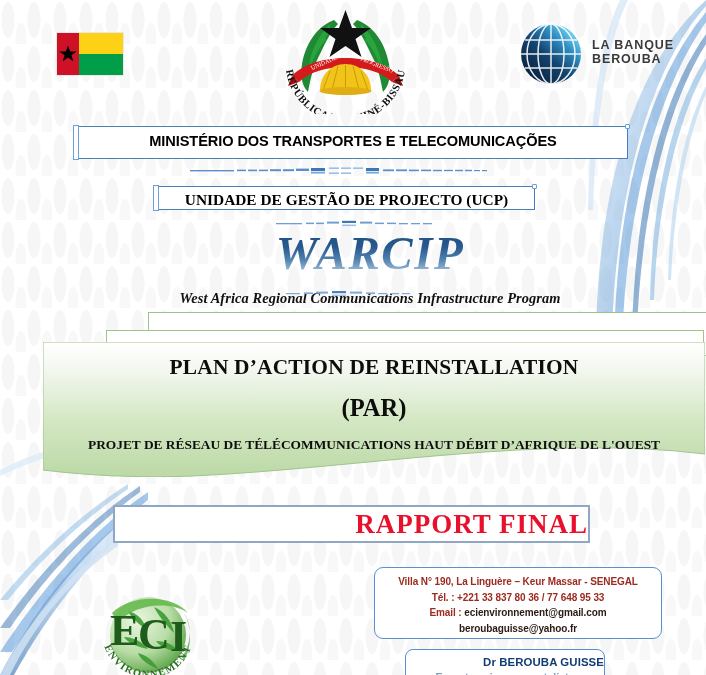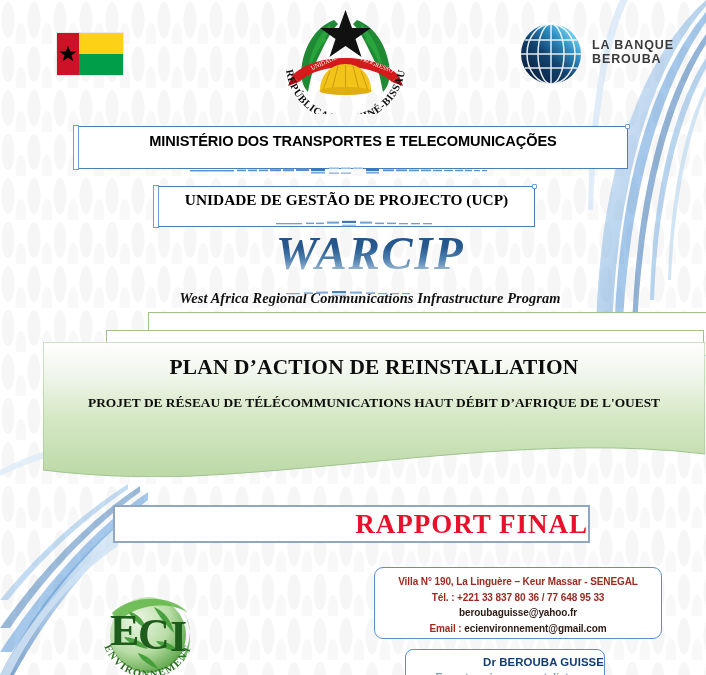--- a/index.html
+++ b/index.html
@@ -29,27 +29,27 @@
              font-family:Liberation Sans, sans-serif; font-weight:bold;
              font-size:12.5px; line-height:14px; color:#3a3a3a; letter-spacing:0.9px; }
 
   
   .frame-box { position:absolute; background:#ffffff; border:1px solid #4a7ebb; }
   .frame-box .tab-l { position:absolute; left:-6px; top:-2px; width:6px; bottom:-2px;
                       border:1px solid #6d9ed6; background:#fdfdfd; }
   .frame-box .knob { position:absolute; right:-3px; top:-3px; width:5px; height:5px;
                      border:1px solid #6d9ed6; background:#fff; border-radius:1px; }
 
-  #box-ministerio { left:78px; top:126px; width:550px; height:43px; }
+  #box-ministerio { left:78px; top:126px; width:550px; height:33px; }
   #box-ministerio .label {
     font-family:"Liberation Sans", sans-serif; font-weight:bold; font-size:14.6px;
     color:#000; text-align:center; line-height:28px; letter-spacing:-0.1px;
   }
 
-  #box-unidade { left:158px; top:186px; width:377px; height:41px; }
+  #box-unidade { left:158px; top:186px; width:377px; height:24px; }
   #box-unidade .label {
     font-family:"Liberation Serif", serif; font-weight:bold; font-size:15.4px;
     color:#000; text-align:center; line-height:25px;
   }
 
   
   .ornament { position:absolute; }
   #orn-1 { left:190px; top:164px; width:300px; height:14px; }
   #orn-2 { left:276px; top:218px; width:160px; height:12px; }
   #orn-3 { left:286px; top:288px; width:140px; height:12px; }
@@ -346,20 +346,21 @@
           <stop offset="0%" stop-color="#ffffff"></stop>
           <stop offset="22%" stop-color="#f2f7ee"></stop>
           <stop offset="55%" stop-color="#d6e8c6"></stop>
           <stop offset="100%" stop-color="#bcd9a6"></stop>
         </linearGradient>
       </defs>
       <path d="M0 0 H662 V112 C500 92 320 126 150 134 C100 136 48 134 0 128 Z" fill="url(#grnGrad)" stroke="#9ec48d" stroke-width="1"></path>
     </svg>
     <div class="content">
       <div class="gt1">PLAN D’ACTION DE REINSTALLATION</div>
+      <div class="gt2">(PAR)</div>
       <div class="gt3">PROJET DE RÉSEAU DE TÉLÉCOMMUNICATIONS HAUT DÉBIT D’AFRIQUE DE L'OUEST</div>
     </div>
   </div>
 </div>
 
 <div id="box-rapport">
   <div class="label">RAPPORT  FINAL</div>
 </div>
 
 <svg id="eci" viewBox="0 0 120 92" xmlns="http://www.w3.org/2000/svg">
@@ -389,23 +390,23 @@
     <text x="82" y="68" font-size="44">I</text>
   </g>
   <text font-family="Liberation Serif, serif" font-size="10.5" font-weight="bold" fill="#2d6f24" letter-spacing="1.4">
     <textPath href="#eciArc" startOffset="50%" text-anchor="middle">ENVIRONNEMENT</textPath>
   </text>
 </svg>
 
 <div id="box-contact">
   <div class="line">Villa N° 190, La Linguère – Keur Massar - SENEGAL</div>
   <div class="line">Tél. : +221 33 837 80 36 / 77 648 95 33</div>
-  <div class="line dark">beroubaguisse@yahoo.fr</div>
   <div class="line">
     <span class="em">Email :</span>
     <span class="dark-inline" style="color:#2b1a14">ecienvironnement@gmail.com</span>
   </div>
+  <div class="line dark">beroubaguisse@yahoo.fr</div>
 </div>
 
 <div id="box-author">
   <div class="name">Dr BEROUBA GUISSE</div>
   <div class="role">Expert environnementaliste</div>
 </div>
 
 </body></html>

